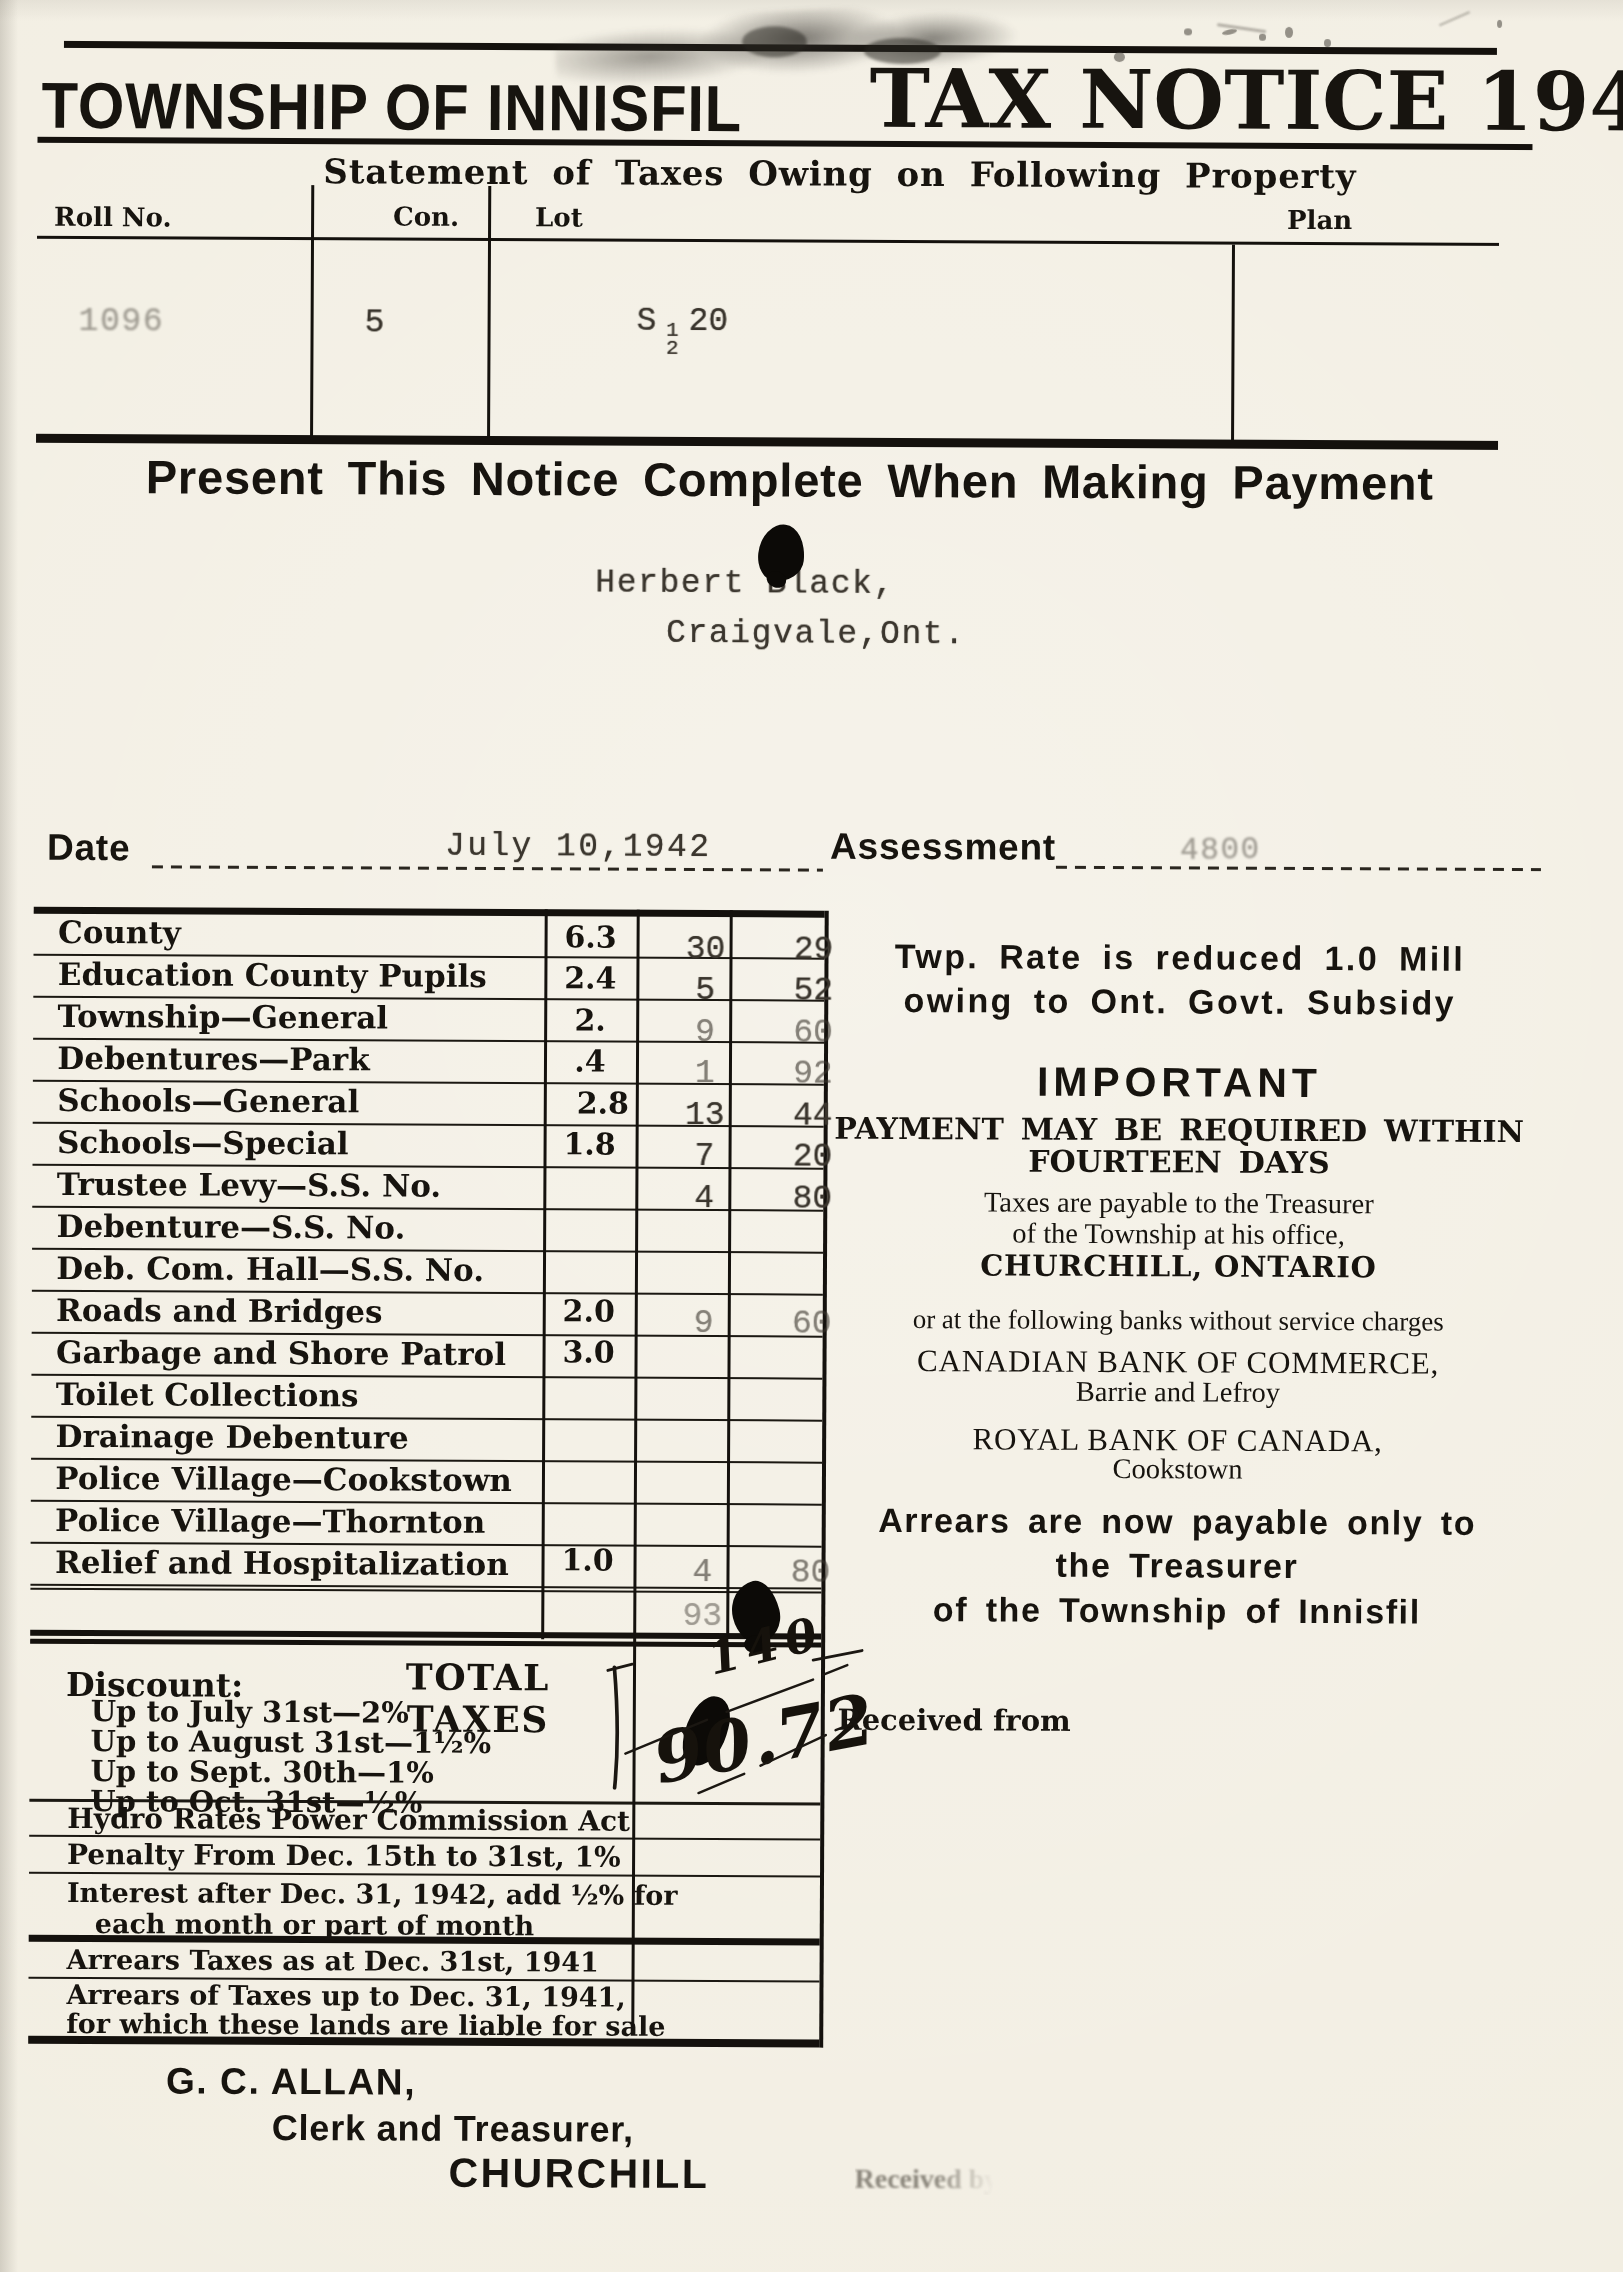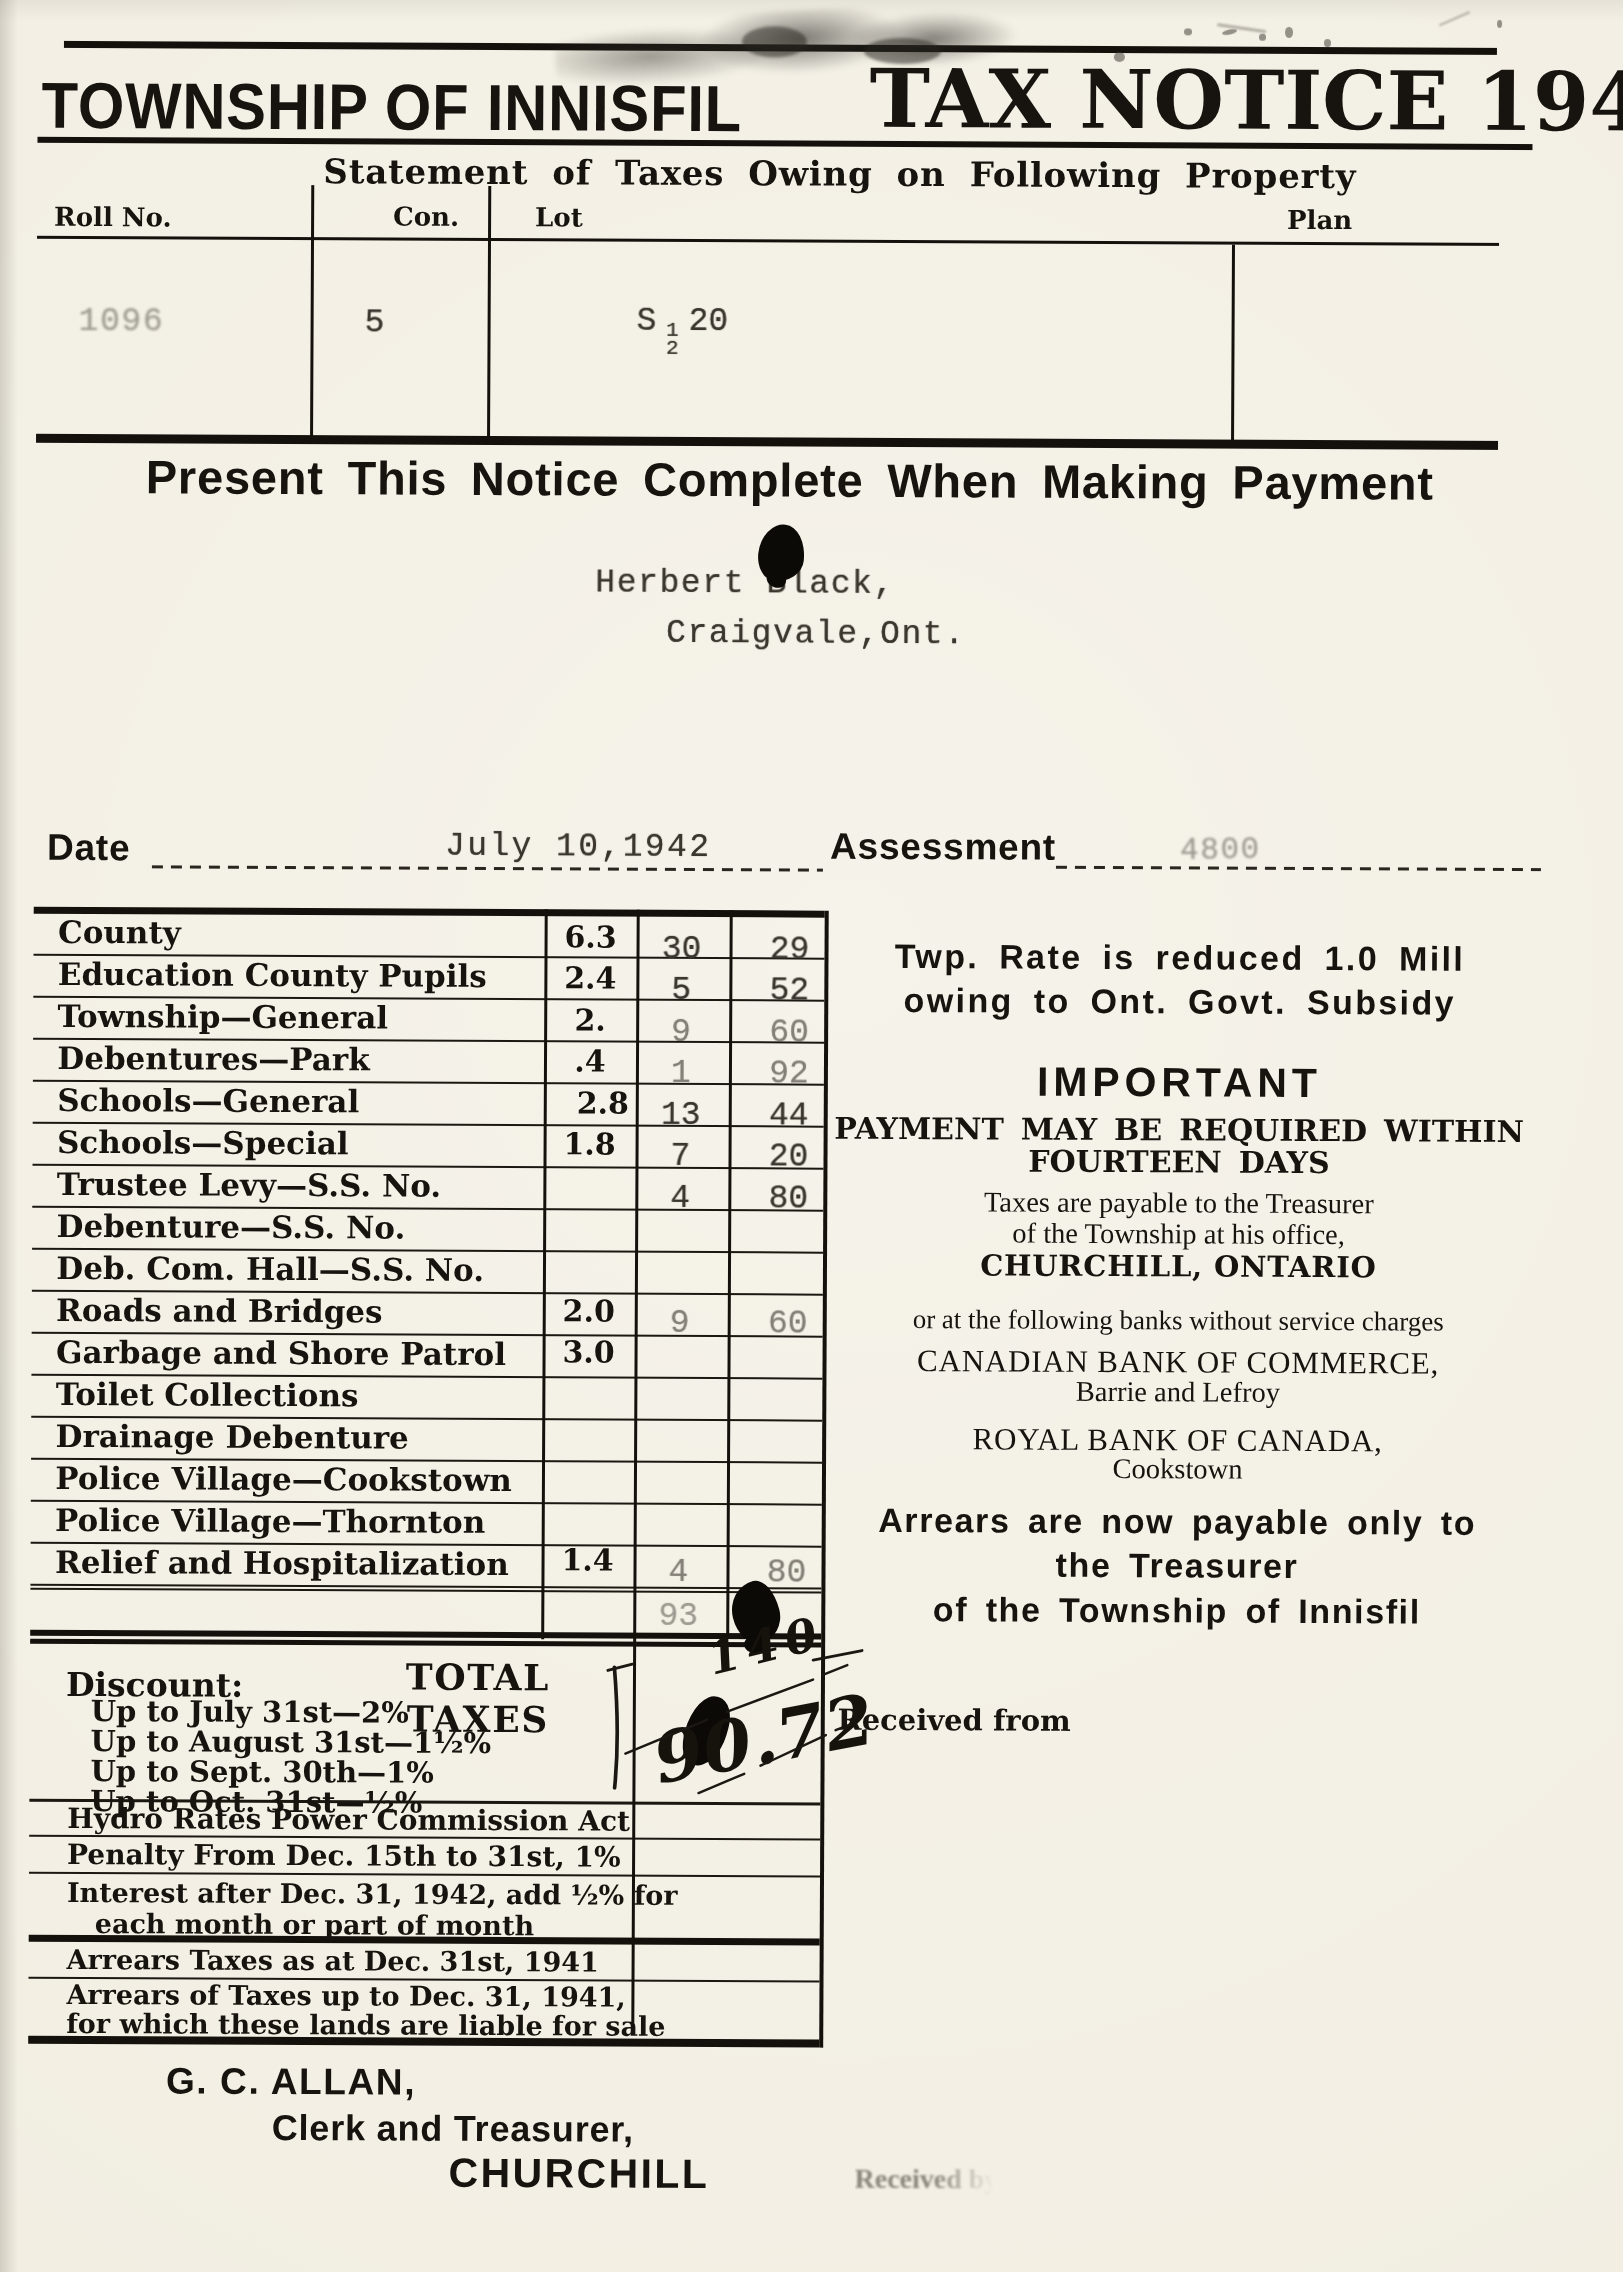--- a/index.html
+++ b/index.html
@@ -32,21 +32,21 @@
   .present{left:34px;top:449px;width:1506px;font-size:47px;word-spacing:9.8px;letter-spacing:0.8px;}
   
   .biglabel{font-size:37px;letter-spacing:0.8px;}
   .leader{position:absolute;height:3.3px;background-image:repeating-linear-gradient(90deg,#2a261f 0 10.6px,transparent 10.6px 19px);filter:blur(0.3px);}
   
   .taxtable{position:absolute;left:33px;top:907px;width:791px;border-right:4.1px solid #14110d;}
   .t-bar{height:6.5px;background:#14110d;}
   .trow{height:42px;box-sizing:border-box;border-bottom:2.4px solid #1b1812;padding-left:24.4px;
         font-family:"DejaVu Serif",serif;font-weight:bold;font-size:31px;line-height:37px;white-space:nowrap;}
   .trate{position:absolute;left:511px;width:92px;text-align:center;font-family:"DejaVu Serif",serif;font-weight:bold;font-size:30px;}
-  .tamt{position:absolute;font-family:"Liberation Mono",monospace;font-size:33px;line-height:33px;color:#3a352d;text-shadow:0 0 0.8px rgba(58,53,45,.7);filter:blur(0.2px);text-align:center;}
+  .tamt{position:absolute;font-family:"Liberation Mono",monospace;font-size:33px;line-height:33px;color:#3a352d;text-shadow:0 0 0.8px rgba(58,53,45,.7);filter:blur(0.2px);text-align:center;margin-left:24px;}
   .td{left:603px;width:90px;}
   .tc{left:699px;width:114px;}
   .t-thin{height:2.4px;background:#1b1812;margin-top:2.4px;}
   .t-total{height:40px;position:relative;}
   .t-thick{height:5.7px;background:#14110d;}
   .t-gap{height:3.3px;}
   .t-thick2{height:4.9px;background:#14110d;}
   .t-discount{height:158px;box-sizing:border-box;border-bottom:3.3px solid #1b1812;position:relative;}
   .d-total{position:absolute;left:326px;top:9.8px;width:244px;text-align:center;font-size:36px;letter-spacing:1.6px;}
   .d-label{position:absolute;left:36px;top:21px;font-size:33px;}
@@ -209,21 +209,21 @@
         <span class="tamt tc" style="top: 189px;">44</span>
         <span class="trate" style="top: 217px;">1.8</span>
         <span class="tamt td" style="top: 230px;">7</span>
         <span class="tamt tc" style="top: 230px;">20</span>
         <span class="tamt td" style="top: 272px;">4</span>
         <span class="tamt tc" style="top: 272px;">80</span>
         <span class="trate" style="top: 384px;">2.0</span>
         <span class="tamt td faint" style="top: 397px;">9</span>
         <span class="tamt tc faint" style="top: 397px;">60</span>
         <span class="trate" style="top: 425px;">3.0</span>
-        <span class="trate" style="top: 633px;">1.4</span>
+        <span class="trate" style="top: 633px;">1.0</span>
         <span class="tamt td faint" style="top: 646px;">4</span>
         <span class="tamt tc faint" style="top: 646px;">80</span>
       </div>
 
     <div class="blot" style="left:735px;top:1578px;width:47px;height:62px;border-radius:60% 40% 55% 45% / 50% 55% 45% 50%;transform:rotate(-14deg);"></div>
     <div class="blot" style="left:747px;top:1632px;width:23px;height:18px;border-radius:50%;"></div>
     <div class="blot" style="left:689px;top:1692px;width:41px;height:72px;border-radius:55% 45% 60% 40% / 60% 40% 55% 45%;transform:rotate(16deg);"></div>
 
     <div class="hw hw-upper">140</div>
     <div class="hw hw-paid">90.72</div>

